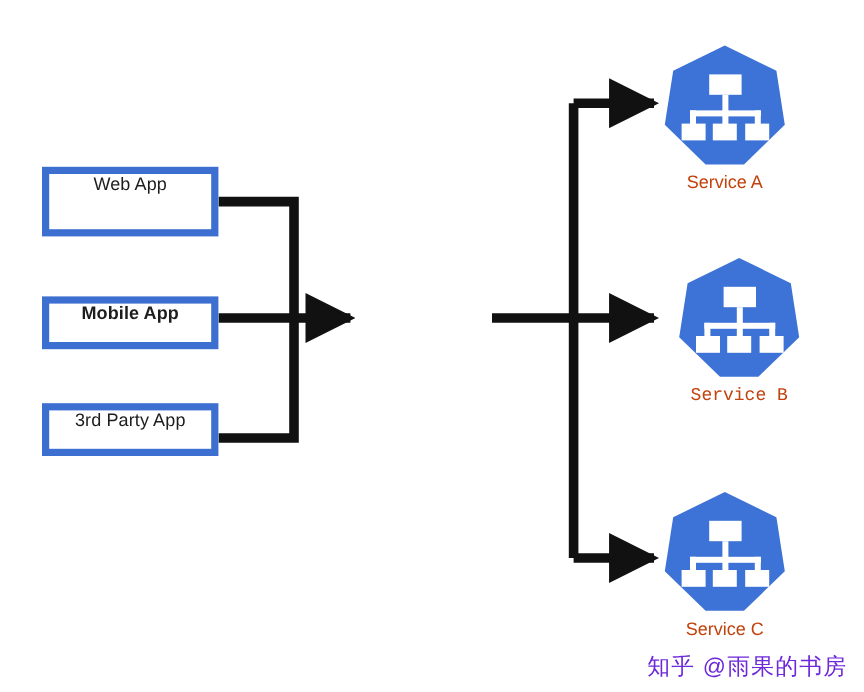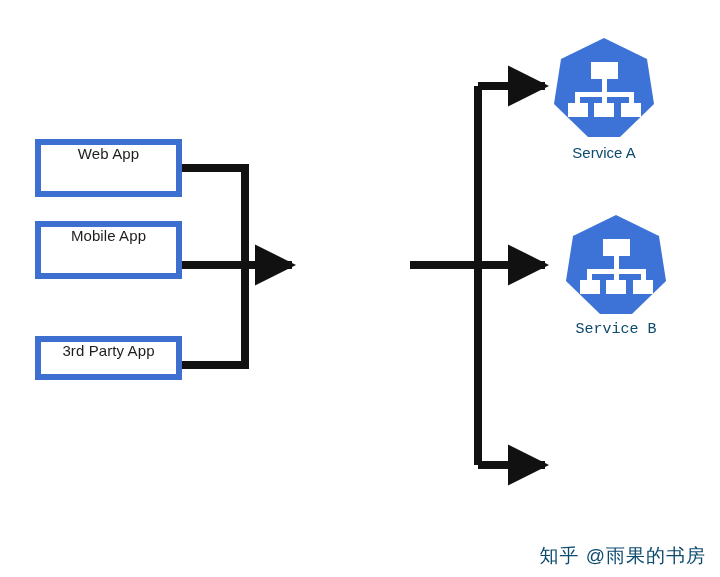--- a/index.html
+++ b/index.html
@@ -53,31 +53,31 @@
     width: 104px;
     height: 104px;
   }
   .node-label {
     position: absolute;
     top: 108px;
     left: -28px;
     width: 160px;
     text-align: center;
     font-size: 15px;
-    color: #0c4a6e;
+    color: #c2410c;
     white-space: nowrap;
   }
 
   
   .watermark {
     position: absolute;
     right: 14px;
     bottom: 8px;
     font-size: 19px;
-    color: #0c4a6e;
+    color: #6d28d9;
     letter-spacing: 1px;
     user-select: none;
     white-space: nowrap;
   }
 </style>
 </head>
 <body>
 
 <div id="canvas">
 
@@ -105,21 +105,21 @@
       <path d="M 478 265 L 545 265" marker-end="url(#arrow)"></path>
 
       <path d="M 478 465 L 545 465" marker-end="url(#arrow)"></path>
     </g>
   </svg>
 
   <div class="client-box" style="left:35px;  top:139px; width:147px; height:58px;">
     <span class="client-label">Web App</span>
   </div>
 
-  <div class="client-box" style="left:35px;  top:221px; width:147px; height:58px;">
+  <div class="client-box" style="left:35px;  top:247px; width:147px; height:44px;font-weight:bold;">
     <span class="client-label">Mobile App</span>
   </div>
 
   <div class="client-box" style="left:35px;  top:336px; width:147px; height:44px;">
     <span class="client-label">3rd Party App</span>
   </div>
 
 
   <div class="node" style="left:552px; top:36px;">
     <svg class="glyph" viewBox="0 0 104 104">
@@ -150,16 +150,33 @@
         <rect x="50" y="56" width="5" height="12"></rect>
         <rect x="77" y="56" width="5" height="12"></rect>
         <rect x="16" y="67" width="20" height="14"></rect>
         <rect x="42" y="67" width="20" height="14"></rect>
         <rect x="69" y="67" width="20" height="14"></rect>
       </g>
     </svg>
     <div class="node-label">Service B</div>
   </div>
 
+  <div class="node" style="left:552px; top:408px;">
+    <svg class="glyph" viewBox="0 0 104 104">
+      <polygon points="52,2 95,23 102,68 68,101 36,101 2,68 9,23" fill="#3d72d6"></polygon>
+      <g fill="#ffffff">
+        <rect x="39" y="26" width="27" height="17"></rect>
+        <rect x="50" y="43" width="5" height="15"></rect>
+        <rect x="23" y="56" width="59" height="5"></rect>
+        <rect x="23" y="56" width="5" height="12"></rect>
+        <rect x="50" y="56" width="5" height="12"></rect>
+        <rect x="77" y="56" width="5" height="12"></rect>
+        <rect x="16" y="67" width="20" height="14"></rect>
+        <rect x="42" y="67" width="20" height="14"></rect>
+        <rect x="69" y="67" width="20" height="14"></rect>
+      </g>
+    </svg>
+    <div class="node-label">Service C</div>
+  </div>
 
   <div class="watermark">知乎 @雨果的书房</div>
 
 </div>
 
 </body></html>

